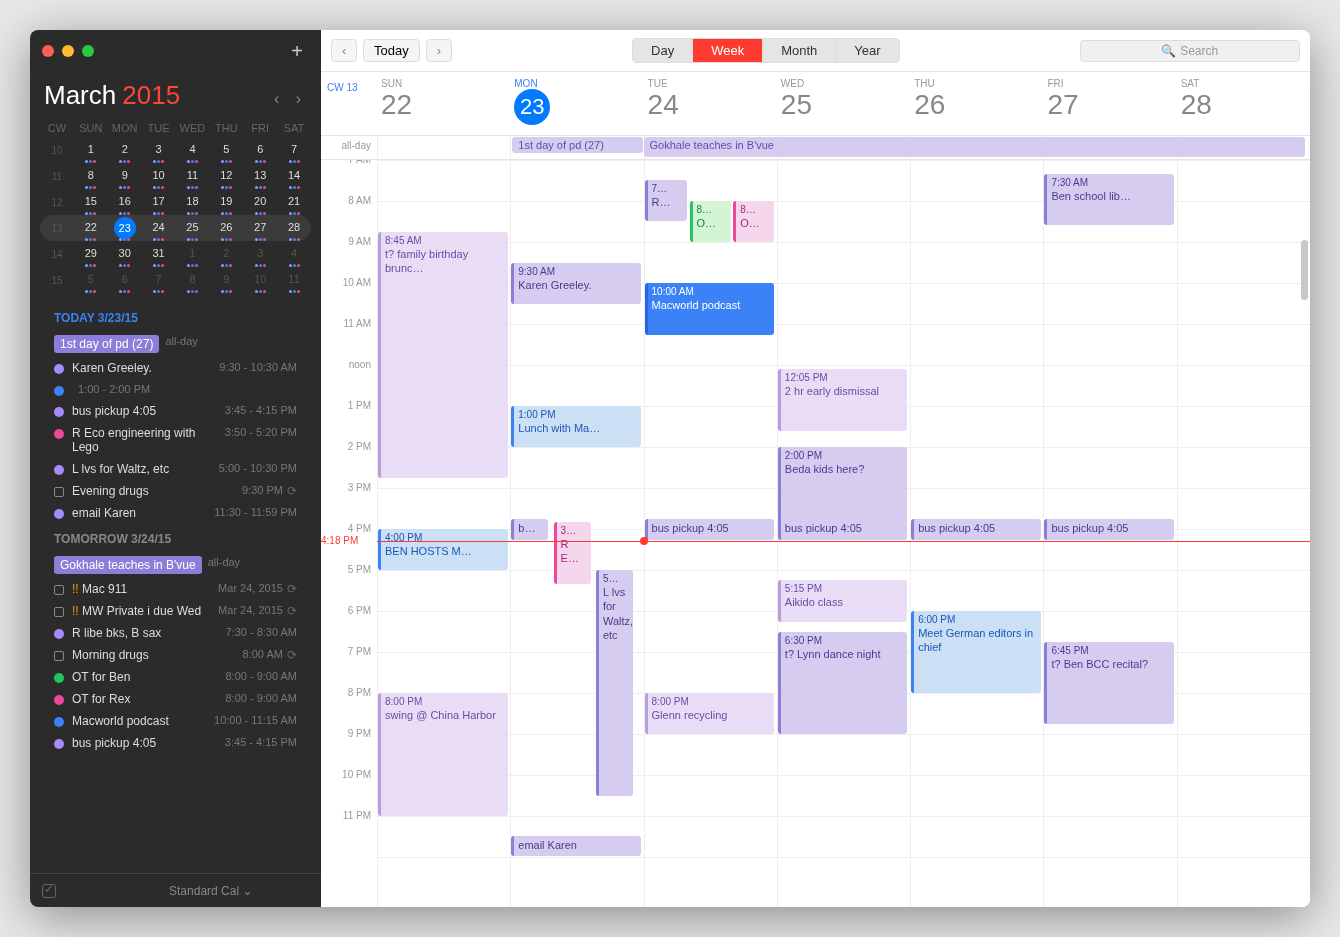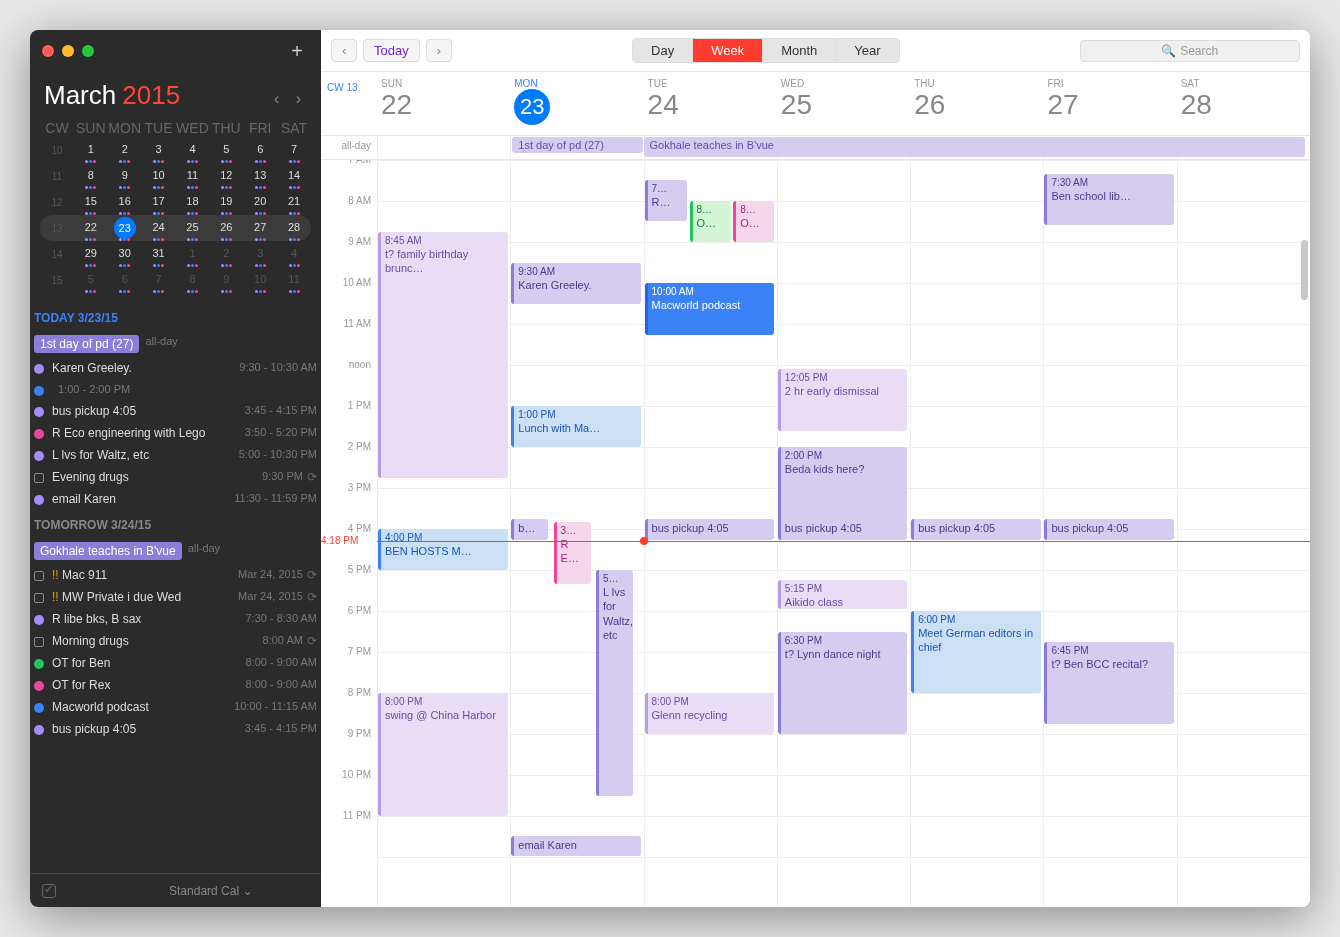--- a/index.html
+++ b/index.html
@@ -13,49 +13,49 @@
   .red { background: #ff5f56; } .yellow { background: #ffbd2e; } .green { background: #27c93f; }
   .add-btn { margin-left: auto; width: 24px; height: 24px; color: #ccc; font-size: 20px; line-height: 24px; text-align: center; cursor: pointer; }
   .month-hdr { display: flex; align-items: baseline; padding: 8px 14px 4px; }
   .month-name { font-size: 26px; color: #fff; font-weight: 300; }
   .month-year { font-size: 26px; color: #ff453a; font-weight: 300; margin-left: 6px; }
   .nav-arrows { margin-left: auto; color: #888; font-size: 16px; }
   .nav-arrows span { padding: 0 6px; cursor: pointer; }
   .mini-cal { padding: 4px 10px 10px; font-size: 11px; color: #888; }
   .mini-row { display: flex; }
   .mini-cell { width: 36px; height: 26px; display: flex; flex-direction: column; align-items: center; justify-content: center; position: relative; font-size: 11px; }
-  .mini-hdr .mini-cell { color: #666; font-size: 14px; height: 18px; }
+  .mini-hdr .mini-cell { color: #666; font-size: 11px; height: 18px; }
   .mini-day { color: #ddd; padding-bottom: 2px; }
   .mini-dim { color: #555; }
   .mini-today { background: #007aff; border-radius: 50%; width: 22px; height: 22px; display: flex; align-items: center; justify-content: center; color: #fff; }
   .mini-week { color: #555; font-size: 10px; }
   .dots { position: absolute; bottom: 0px; display: flex; gap: 1px; }
   .dot { width: 3px; height: 3px; border-radius: 50%; }
   .d-p { background: #a78bfa; } .d-b { background: #3b82f6; } .d-pk { background: #ec4899; }
   .cur-week-row { background: rgba(255,255,255,.08); border-radius: 14px; }
-  .agenda { flex: 1; overflow-y: auto; padding: 0 4px; }
+  .agenda { flex: 1; overflow-y: auto; padding: 0 24px; }
   .ag-hdr { font-size: 12px; font-weight: 600; color: #3b82f6; padding: 8px 0 6px; }
   .ag-hdr.tom { color: #888; }
   .ag-row { display: flex; align-items: flex-start; padding: 4px 0; font-size: 12px; }
   .ag-bullet { width: 10px; height: 10px; border-radius: 50%; margin: 3px 8px 0 0; flex-shrink: 0; }
   .ag-box { width: 10px; height: 10px; border: 1px solid #888; border-radius: 2px; margin: 3px 8px 0 0; flex-shrink: 0; }
   .ag-pill { background: #8b7dd8; color: #fff; padding: 2px 6px; border-radius: 3px; font-size: 12px; display: inline-block; }
   .ag-title { color: #ddd; flex: 1; }
   .ag-sub { color: #666; font-size: 10px; }
   .ag-time { color: #777; font-size: 11px; white-space: nowrap; margin-left: 6px; }
   .ag-refresh { color: #666; margin-left: 4px; }
   .b-purple { background: #a78bfa; } .b-blue { background: #3b82f6; } .b-pink { background: #ec4899; } .b-green { background: #22c55e; }
   .footer { height: 34px; border-top: 1px solid #444; display: flex; align-items: center; padding: 0 12px; font-size: 12px; color: #888; }
   .footer-check { width: 14px; height: 14px; border: 1px solid #666; border-radius: 3px; margin-right: auto; position: relative; }
   .footer-check::after { content: "✓"; position: absolute; top: -3px; left: 1px; color: #666; font-size: 12px; }
   .footer-label { margin: 0 auto; }
   
   .main { flex: 1; display: flex; flex-direction: column; background: #fff; }
   .toolbar { height: 42px; display: flex; align-items: center; padding: 0 10px; border-bottom: 1px solid #e5e5e5; gap: 6px; }
-  .tb-btn { background: #f5f5f5; border: 1px solid #ddd; border-radius: 4px; padding: 3px 10px; font-size: 13px; color: #6d28d9; cursor: pointer; }
+  .tb-btn { background: #f5f5f5; border: 1px solid #ddd; border-radius: 4px; padding: 3px 10px; font-size: 13px; color: #000000; cursor: pointer; }
   .tb-arrow { width: 26px; text-align: center; color: #888; }
   .seg { display: flex; margin: 0 auto; border: 1px solid #ddd; border-radius: 4px; overflow: hidden; }
   .seg-btn { padding: 4px 18px; font-size: 13px; color: #333; cursor: pointer; background: #e5e5e5; border-right: 1px solid #ddd; }
   .seg-btn:last-child { border-right: none; }
   .seg-btn.active { background: #ff3b30; color: #fff; }
   .search { width: 220px; background: #f0f0f0; border: 1px solid #ddd; border-radius: 4px; padding: 3px 8px; font-size: 12px; color: #999; text-align: center; }
   .week-hdr { display: flex; padding: 6px 0 10px; border-bottom: 1px solid #e5e5e5; }
   .wh-cw { width: 56px; font-size: 10px; color: #3b82f6; padding: 4px 6px; }
   .wh-day { flex: 1; text-align: left; padding-left: 4px; }
   .wh-dow { font-size: 10px; color: #999; }
@@ -795,21 +795,21 @@
               <div class="ev-time">12:05 PM</div>
               <div class="ev-title">2 hr early dismissal</div>
             </div>
             <div class="ev c-purple" style="top: 287px; height: 82px; left: 0%; width: 98%;">
               <div class="ev-time">2:00 PM</div>
               <div class="ev-title">Beda kids here?</div>
             </div>
             <div class="ev c-purple" style="top: 359px; height: 21px; left: 0%; width: 98%;">
               <div class="ev-title">bus pickup 4:05</div>
             </div>
-            <div class="ev c-lav" style="top: 420px; height: 29px; left: 0%; width: 98%;">
+            <div class="ev c-lav" style="top: 420px; height: 42px; left: 0%; width: 98%;">
               <div class="ev-time">5:15 PM</div>
               <div class="ev-title">Aikido class</div>
             </div>
             <div class="ev c-purple" style="top: 472px; height: 102px; left: 0%; width: 98%;">
               <div class="ev-time">6:30 PM</div>
               <div class="ev-title">t? Lynn dance night</div>
             </div>
           </div>
           <div class="day-col" id="col4">
             <div class="hr-line" style="top: 0px;"></div>

